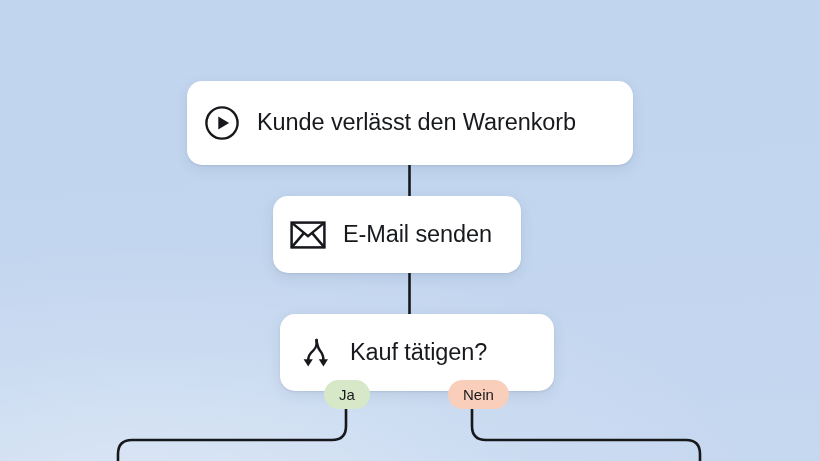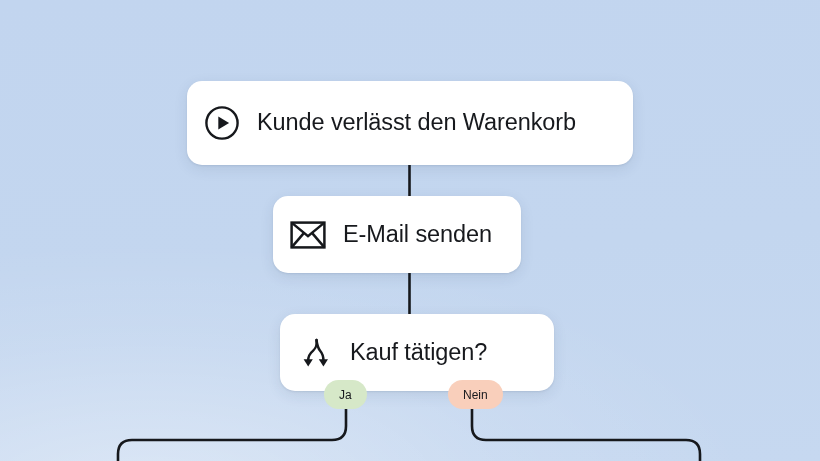--- a/index.html
+++ b/index.html
@@ -91,21 +91,21 @@
   }
 
   
   .pill {
     position: absolute;
     height: 29px;
     border-radius: 15px;
     display: flex;
     align-items: center;
     justify-content: center;
-    font-size: 12px;
+    font-size: 15px;
     color: #17191d;
     padding: 0 15px;
     box-sizing: border-box;
     z-index: 5;
   }
   #pill-ja {
     left: 324px;
     top: 380px;
     background: #d6e8c8;
   }

